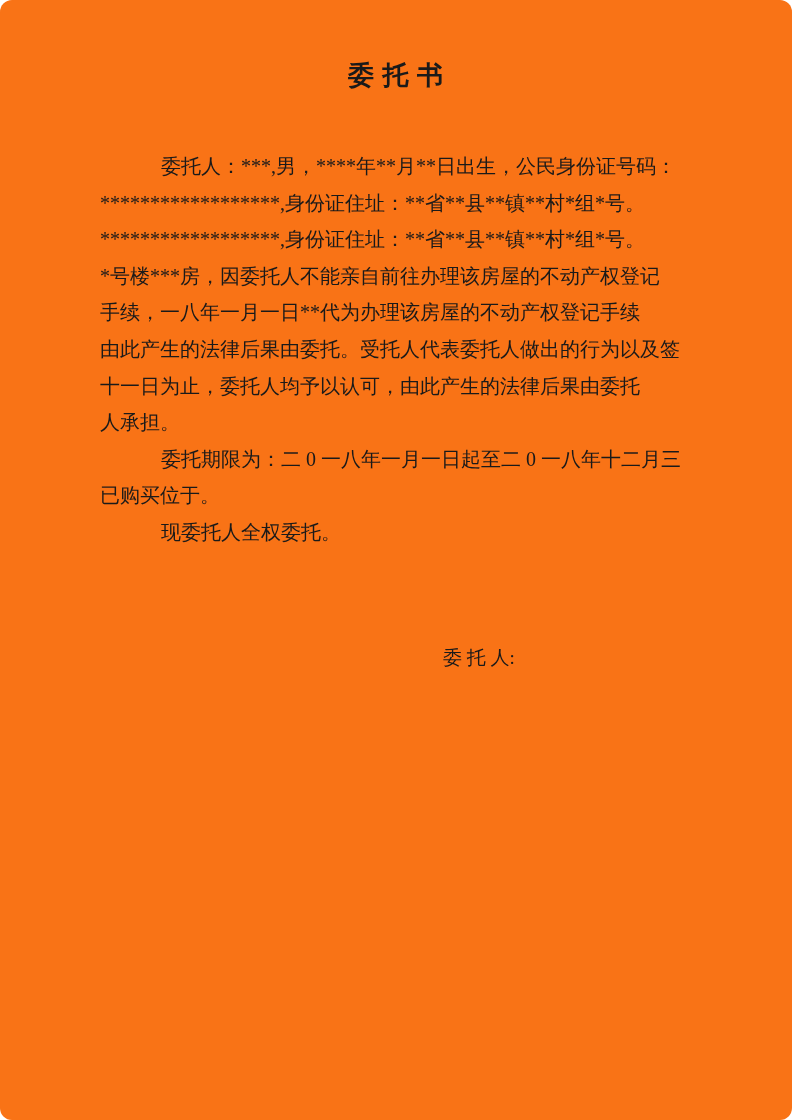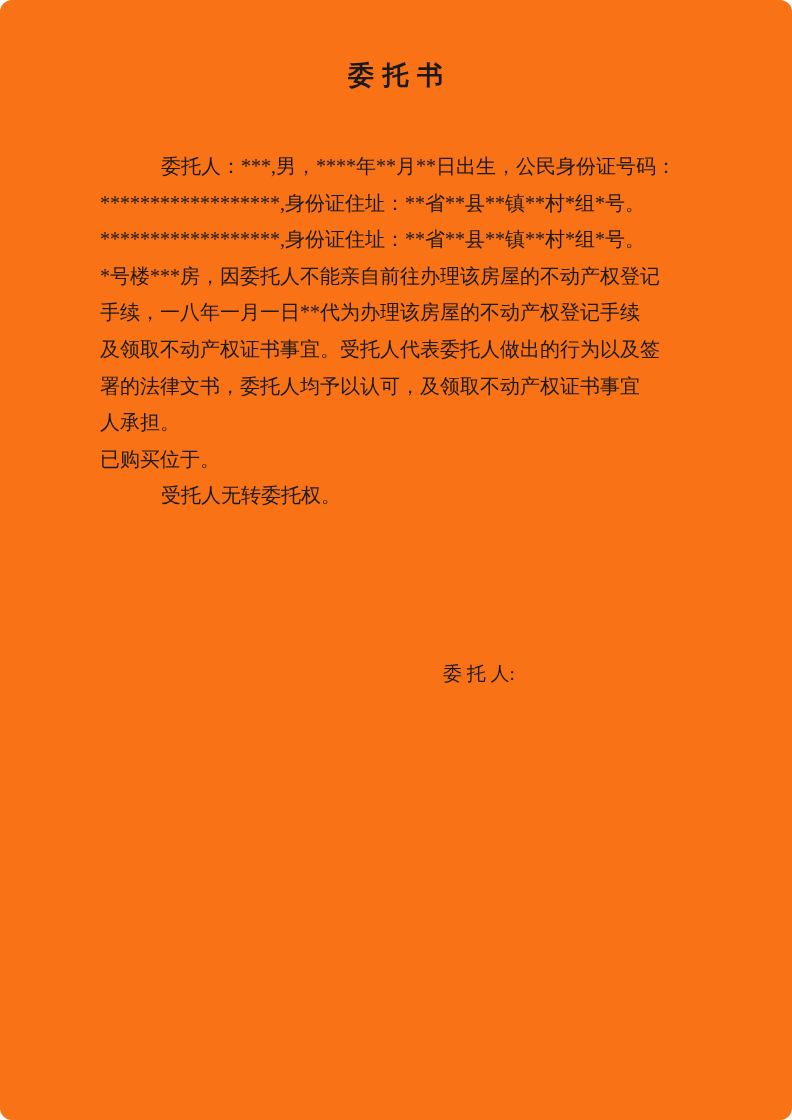--- a/index.html
+++ b/index.html
@@ -48,40 +48,40 @@
   }
   .signature-block {
     position: absolute;
     top: 640px;
     left: 443px;
     font-size: 19px;
   }
   .signature-block .line {
     height: 36.6px;
     line-height: 36.6px;
-    margin-top: 16px;
   }
 </style>
 </head>
 <body>
 
 <div class="page">
 
   <div class="doc-title">委 托 书</div>
 
   <div class="body-text">
     <div class="line indent">委托人：***,男，****年**月**日出生，公民身份证号码：</div>
     <div class="line">******************,身份证住址：**省**县**镇**村*组*号。</div>
     <div class="line">******************,身份证住址：**省**县**镇**村*组*号。</div>
     <div class="line">*号楼***房，因委托人不能亲自前往办理该房屋的不动产权登记</div>
     <div class="line">手续，一八年一月一日**代为办理该房屋的不动产权登记手续</div>
-    <div class="line">及领取不动产权证书事宜。受托人代表委托人做出的行为以及签</div>
-    <div class="line">署的法律文书，委托人均予以认可，及领取不动产权证书事宜</div>
+    <div class="line">由此产生的法律后果由委托。受托人代表委托人做出的行为以及签</div>
+    <div class="line">十一日为止，委托人均予以认可，由此产生的法律后果由委托</div>
     <div class="line">人承担。</div>
+    <div class="line indent">委托期限为：二 0 一八年一月一日起至二 0 一八年十二月三</div>
     <div class="line">已购买位于。</div>
-    <div class="line indent">受托人无转委托权。</div>
+    <div class="line indent">现委托人全权委托。</div>
   </div>
 
   <div class="signature-block">
     <div class="line">委 托 人:</div>
   </div>
 
 </div>
 
 </body></html>

